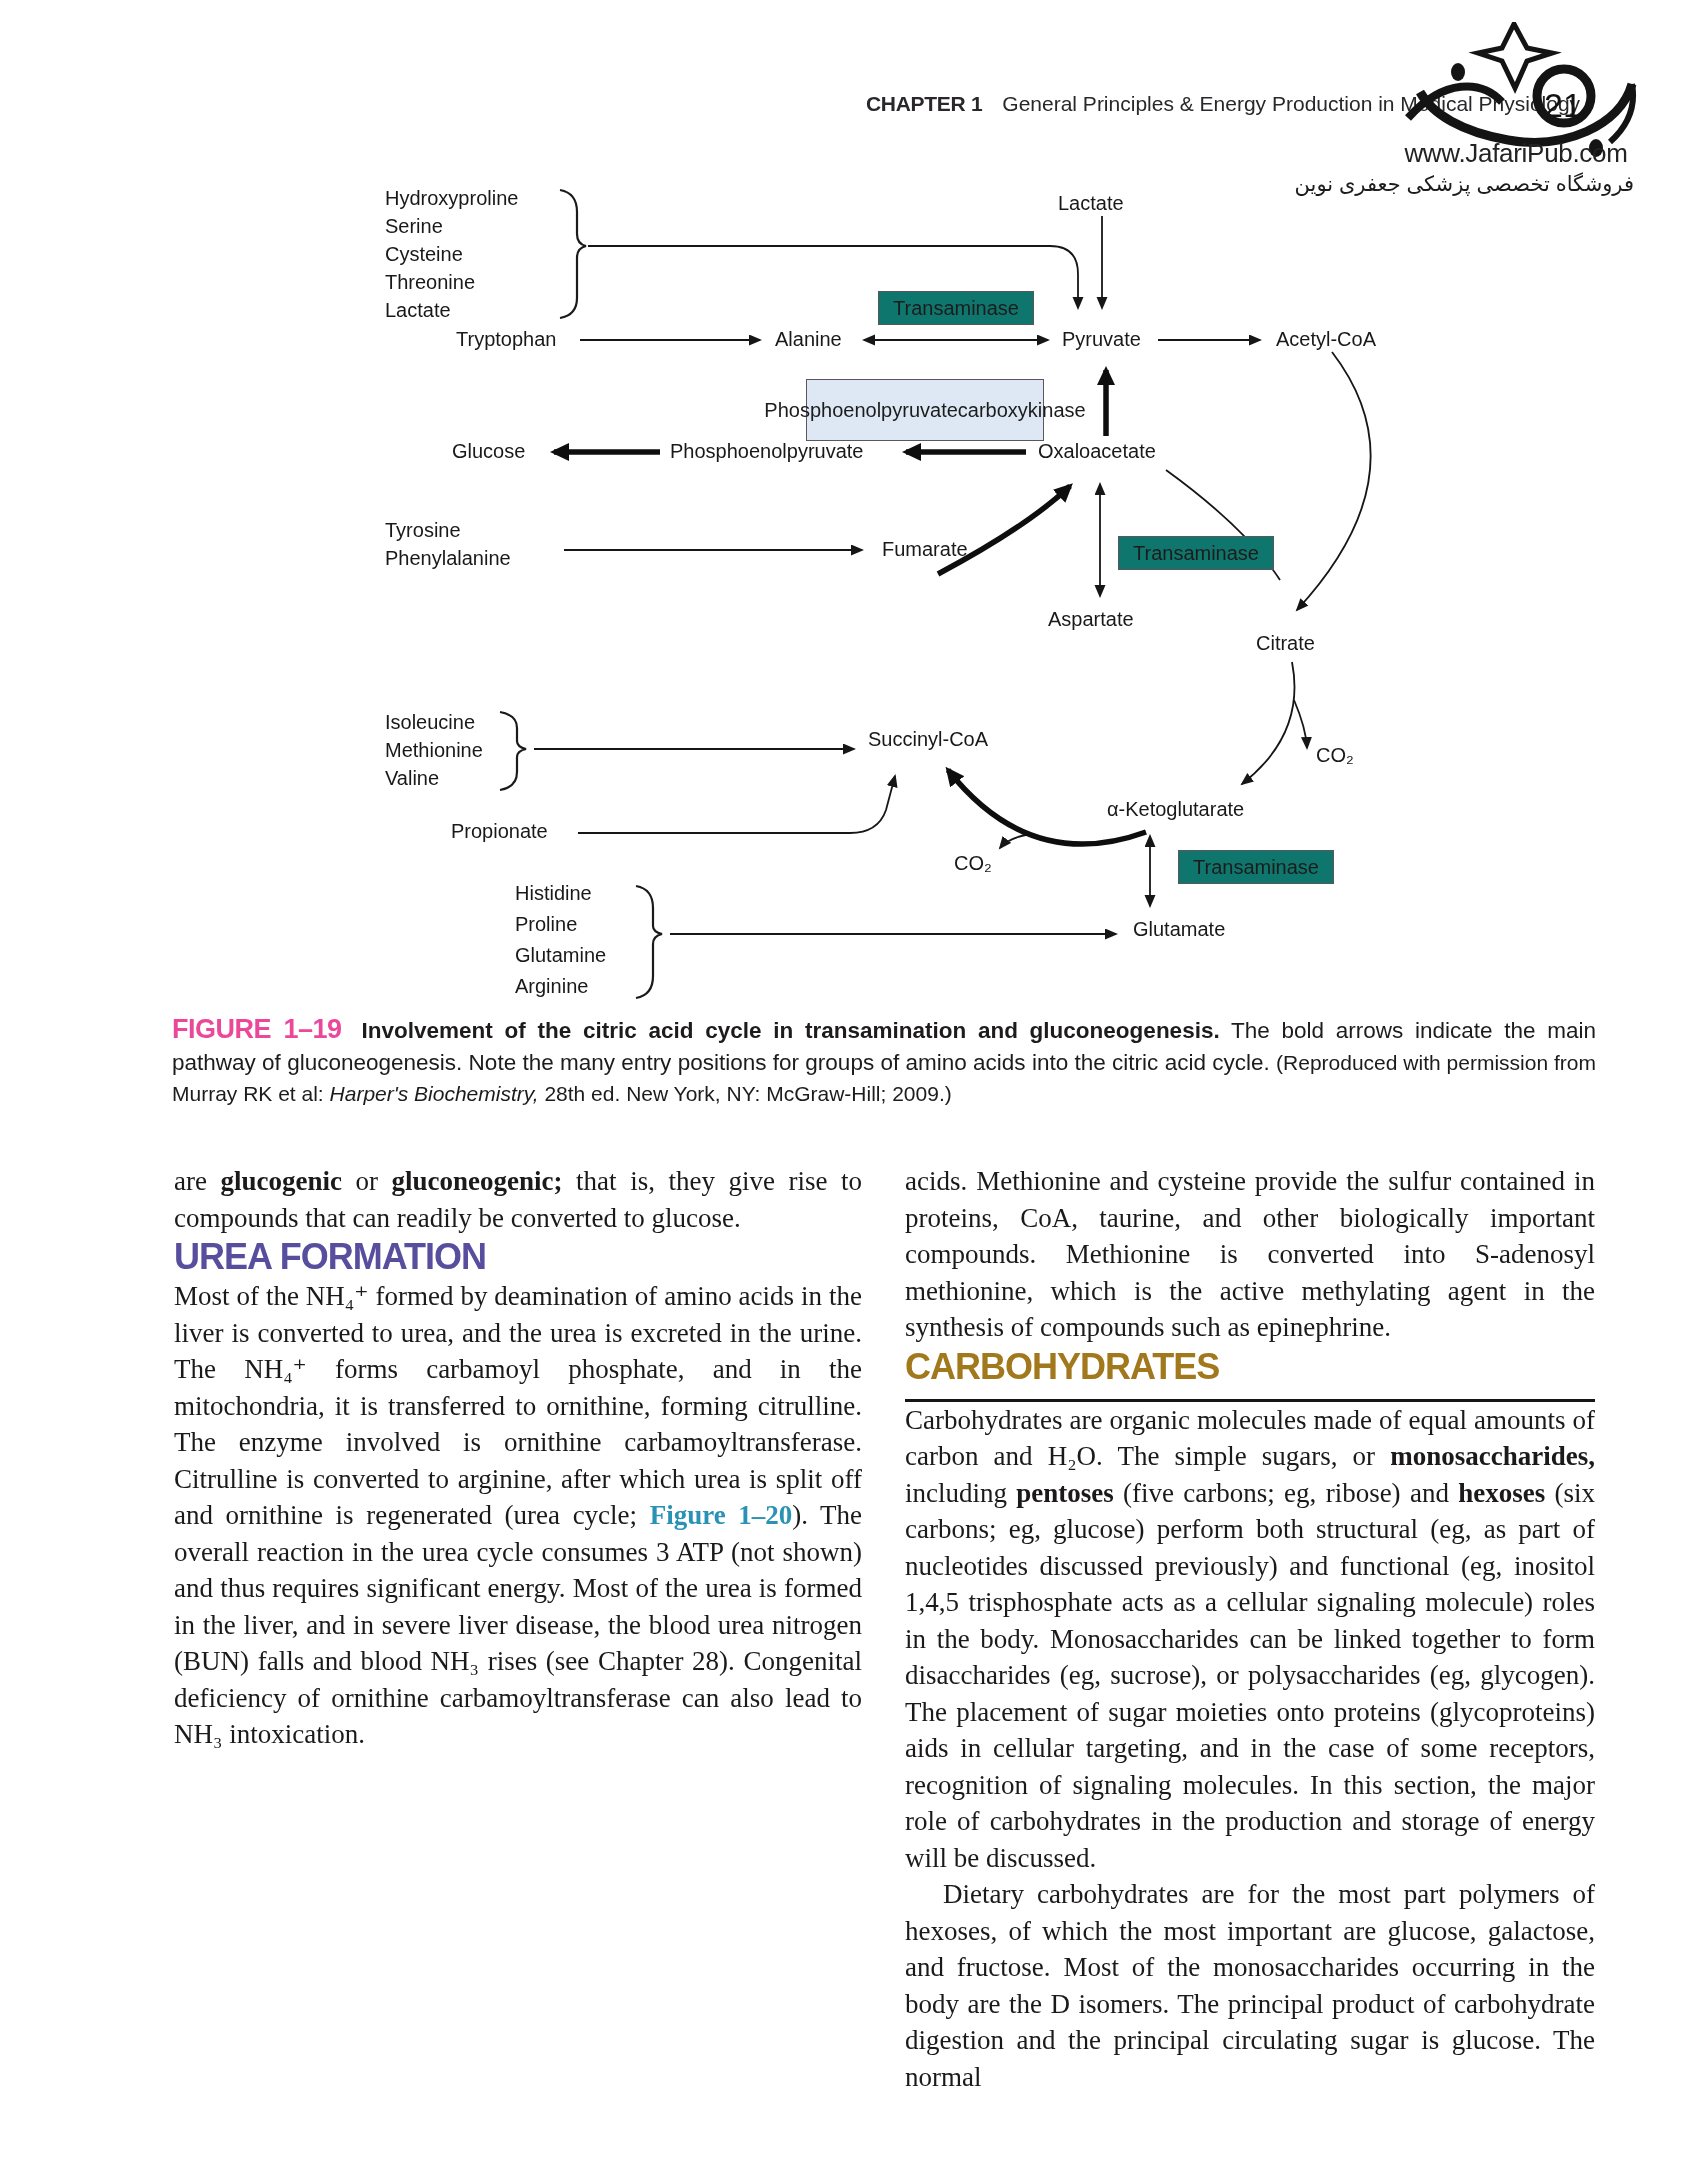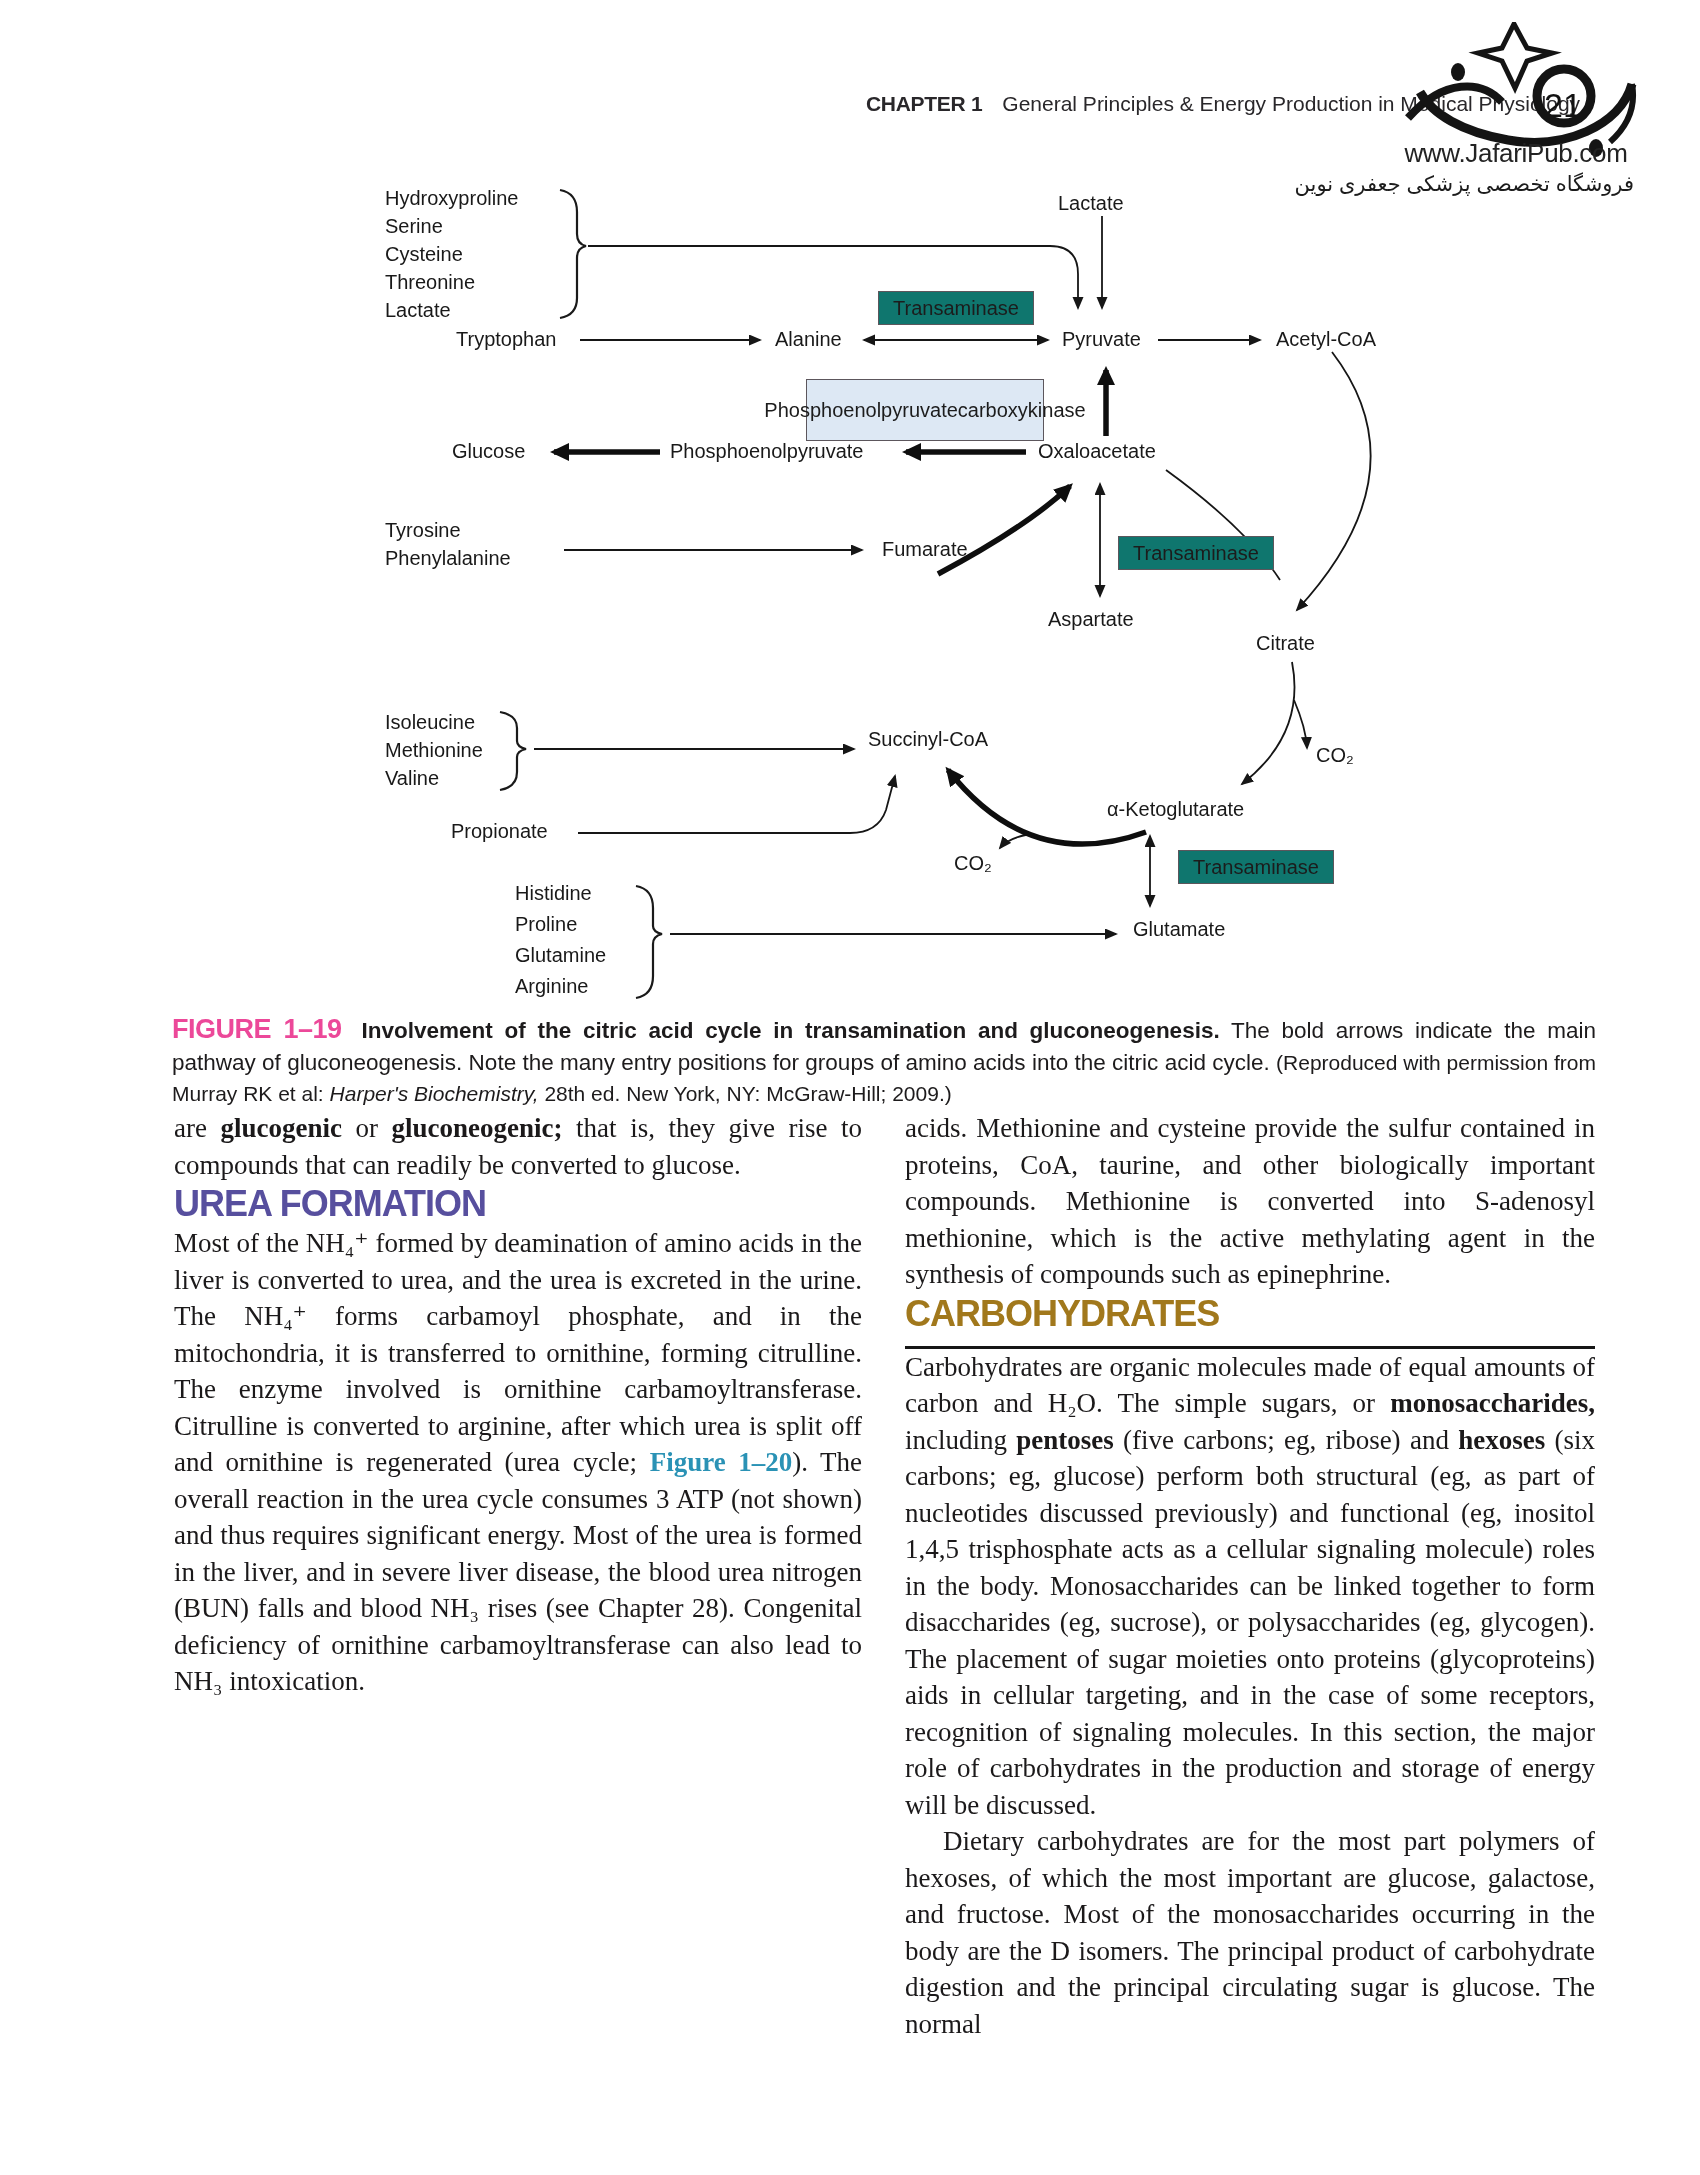--- a/index.html
+++ b/index.html
@@ -26,21 +26,21 @@
 
   
   .caption{position:absolute;left:172px;top:1014px;width:1424px;
            font-size:22.5px;line-height:31.5px;color:#1d1b1c;text-align:justify;}
   .caption .figlabel{font-weight:bold;font-size:27px;color:#ec4899;letter-spacing:-0.5px;padding-right:14px;}
   .caption .b{font-weight:bold;margin-left:6px;}
   .caption .small{font-size:21px;}
   .caption .i{font-style:italic;}
 
   
-  .col{position:absolute;top:1110px;font-family:"Liberation Serif","DejaVu Serif",serif;
+  .col{position:absolute;top:1163px;font-family:"Liberation Serif","DejaVu Serif",serif;
        font-size:27px;line-height:36.5px;color:#1b191a;text-align:justify;}
   .col-left{left:174px;width:688px;}
   .col-right{left:905px;width:690px;}
   .col p{margin:0;}
   .col .b{font-weight:bold;}
   .col .link{font-weight:bold;color:#2a92b5;}
   h2.sec{font-family:"Liberation Sans","DejaVu Sans",sans-serif;font-weight:bold;
          font-size:36px;line-height:42px;letter-spacing:-1px;margin:0;text-align:left;}
   .purple{color:#574f9e;}
   .gold{color:#a1781c;}

